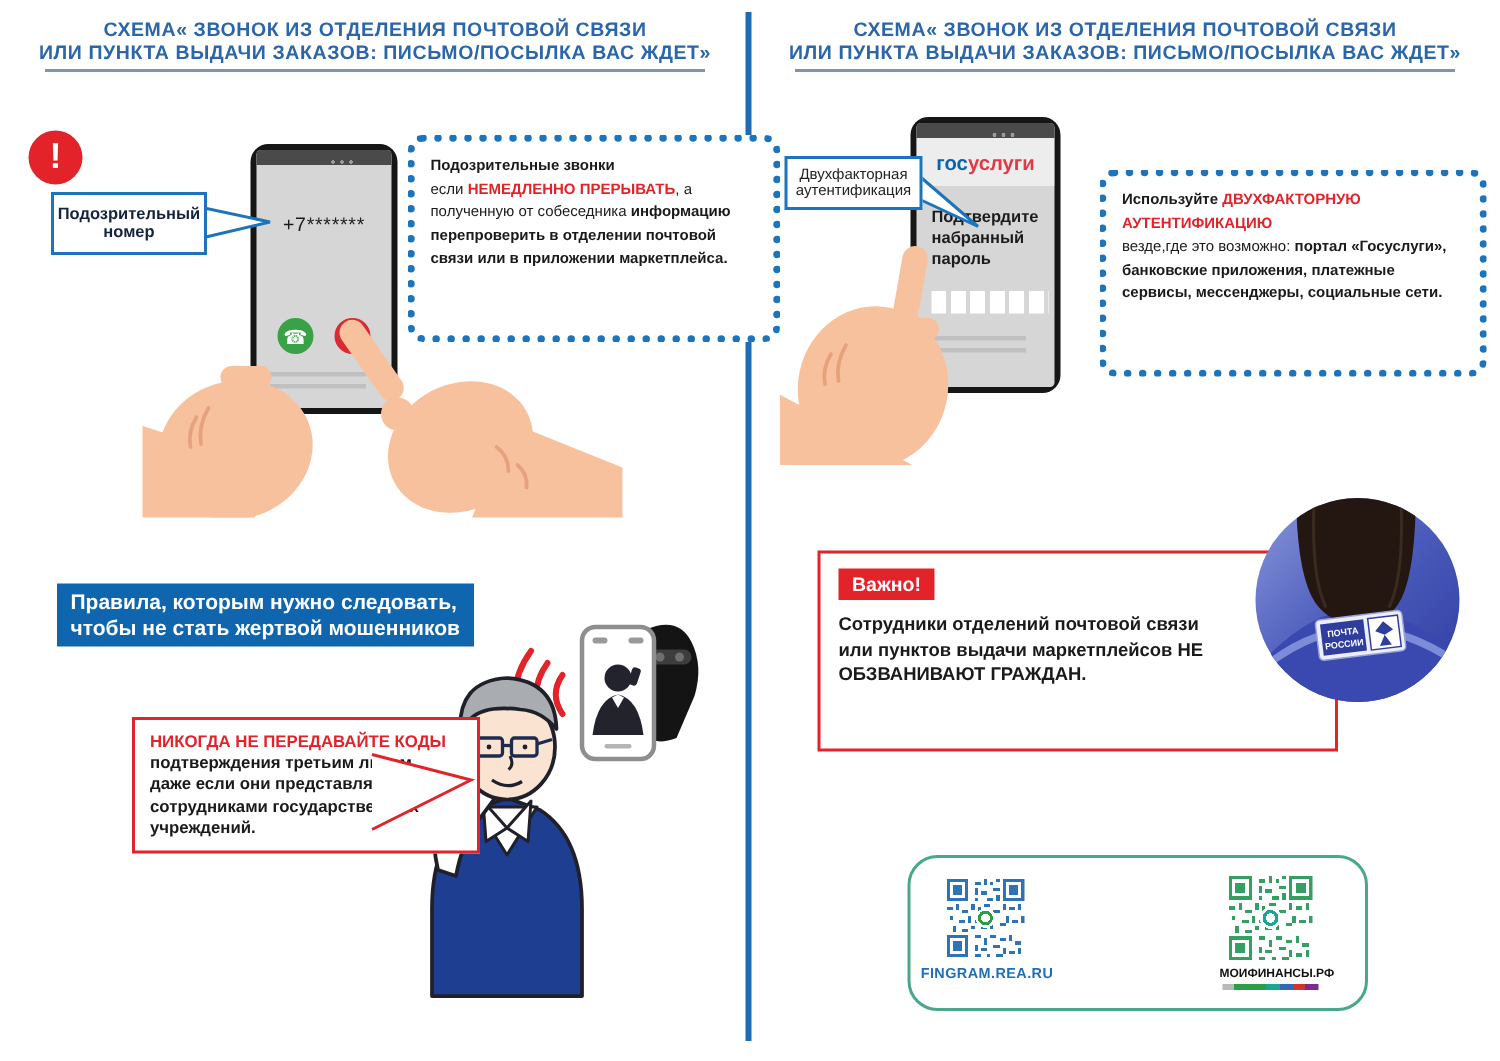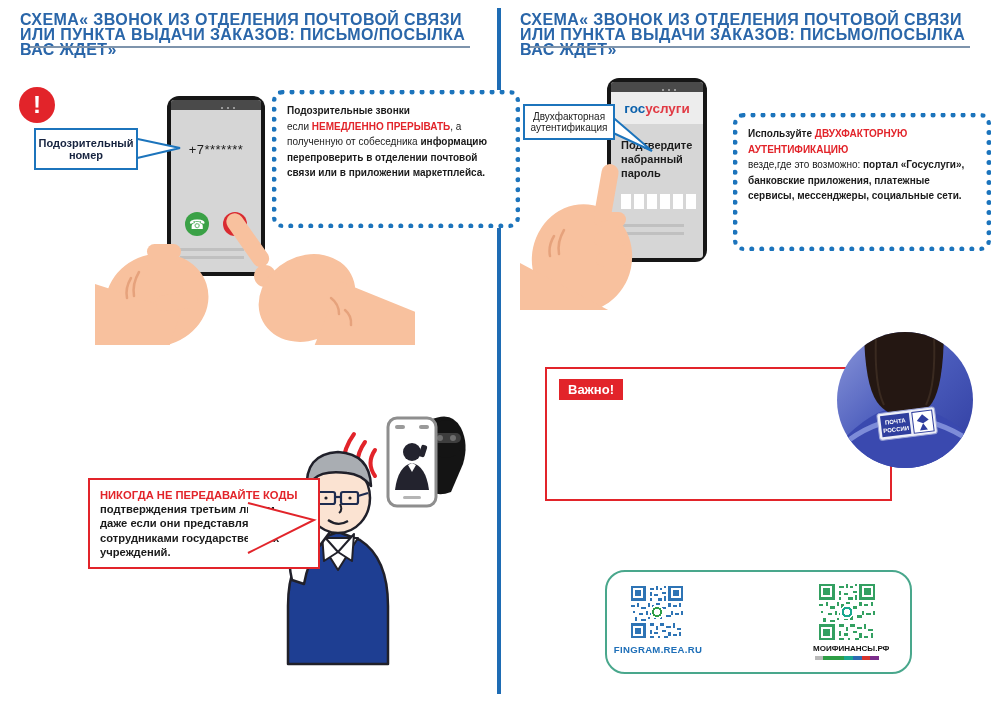--- a/index.html
+++ b/index.html
@@ -1,19 +1,19 @@
 <!DOCTYPE html>
 <html><head>
 <meta charset="utf-8">
 <style>
   html,body{margin:0;padding:0;background:#fff;}
   .canvas{position:relative;width:1000px;height:707px;background:#fff;overflow:hidden;
           font-family:"Liberation Sans","DejaVu Sans",sans-serif;color:#1a1a1a;}
   .abs{position:absolute;}
-  .hdr{width:460px;font-weight:bold;font-size:16px;letter-spacing:.4px;
+  .hdr{width:460px;text-align:center;font-weight:bold;font-size:13px;letter-spacing:.4px;
        color:#2A66A9;line-height:15px;z-index:1;}
   .rule{height:2px;background:#7E94AC;z-index:1;}
   .divider{left:497px;top:8px;width:4px;height:686px;background:#1E6CB4;}
   .badge{background:#0F66AF;color:#fff;font-weight:bold;z-index:4;}
   .badge.algo{font-size:13.5px;padding:4px 11px;}
   .badge.rules{font-size:14px;line-height:17px;padding:4px 9px;}
   .badge.vazh{font-size:13px;padding:3px 9px;background:#E2242A;display:inline-block;}
   .pre{white-space:pre-line;}
   .callout{background:#fff;border:2px solid #1C74BC;text-align:center;z-index:4;
            display:flex;align-items:center;justify-content:center;}
@@ -117,20 +117,22 @@
       <path d="M236,120 q8,6 8,16"></path>
         <path d="M250,132 q7,6 6,15"></path>
     </g>
   </svg>
 
   <div class="abs dotted" style="left:272px;top:90px;width:218px;height:112px;">
     <span class="b">Подозрительные звонки</span><br>
     <span>если </span><span class="r">НЕМЕДЛЕННО ПРЕРЫВАТЬ</span><span>, а полученную от собеседника </span><span class="b">информацию перепроверить в отделении почтовой связи или в приложении маркетплейса.</span>
   </div>
 
+  <div class="abs badge rules pre" style="left:38px;top:389px;">Правила, которым нужно следовать,
+чтобы не стать жертвой мошенников</div>
 
   <div class="abs redbox never" style="left:40px;top:478px;width:208px;">
     <span class="r">НИКОГДА НЕ ПЕРЕДАВАЙТЕ КОДЫ</span><span> подтверждения третьим лицам, даже если они представляются сотрудниками государственных учреждений.</span>
   </div>
 
   <svg class="abs" style="left:262px;top:408px;z-index:2;" width="228" height="258" viewBox="0 0 228 258">
     <g>
       <path d="M168,12 q22,-10 31,8 q8,16 2,36 l-12,28 q-16,6 -23,-4 z" fill="#141414"></path>
       <ellipse cx="184" cy="31" rx="17" ry="19" fill="#141414"></ellipse>
       <rect x="169" y="25" width="30" height="10" rx="5" fill="#3d3d3d"></rect>
@@ -217,20 +219,21 @@
     </g>
   </svg>
 
   <div class="abs dotted" style="left:733px;top:113px;width:228px;height:112px;">
     <span class="b">Используйте </span><span class="r">ДВУХФАКТОРНУЮ АУТЕНТИФИКАЦИЮ</span><br>
     <span>везде,где это возможно: </span><span class="b">портал «Госуслуги», банковские приложения, платежные сервисы, мессенджеры, социальные сети.</span>
   </div>
 
   <div class="abs redbox" style="left:545px;top:367px;width:343px;height:130px;">
     <div class="badge vazh" style="margin:10px 16px 0 12px;">Важно!</div>
+    <div class="vtext" style="margin:8px 12px 0 12px;width:255px;">Сотрудники отделений почтовой связи или пунктов выдачи маркетплейсов НЕ ОБЗВАНИВАЮТ ГРАЖДАН.</div>
   </div>
 
   <svg class="abs" style="left:836px;top:331px;z-index:3;" width="138" height="138" viewBox="0 0 138 138">
     <defs>
       <clipPath id="pc">
           <circle cx="69" cy="69" r="68"></circle>
         </clipPath>
       <linearGradient id="pg" x1="0" y1="0" x2="1" y2="1">
         <stop offset="0" stop-color="#8C98DB"></stop>
           <stop offset="0.5" stop-color="#4A5BBB"></stop>

